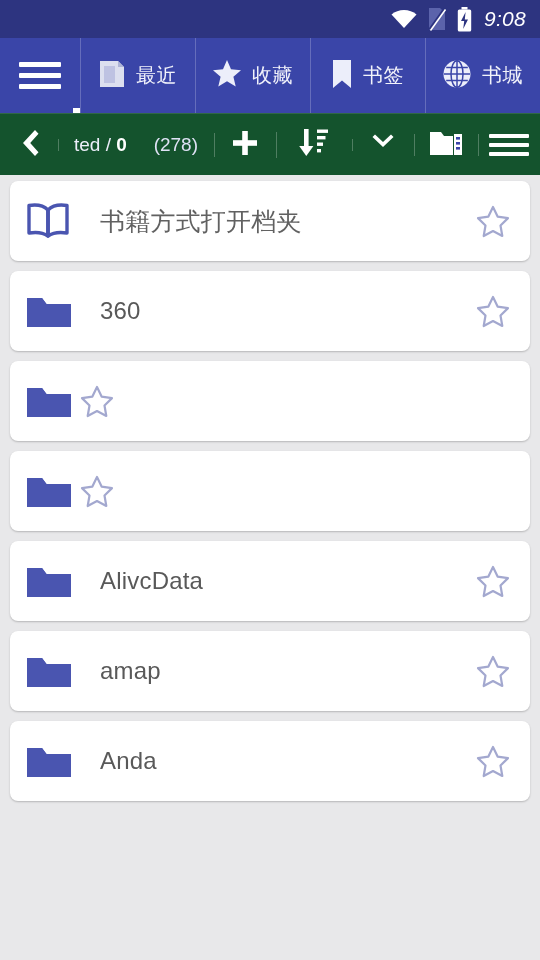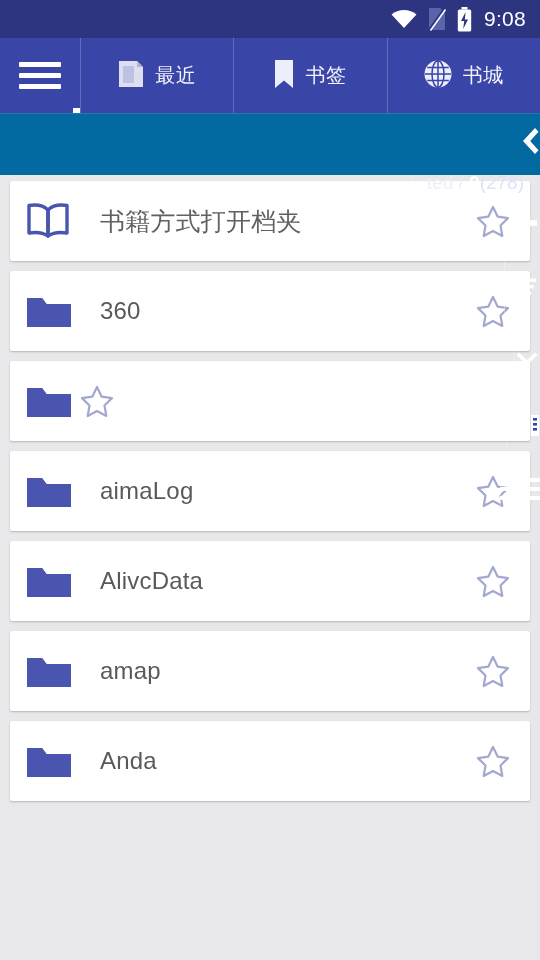--- a/index.html
+++ b/index.html
@@ -12,20 +12,21 @@
 
   
   .status-bar {
     height: 38px;
     background: #2d3480;
     display: flex;
     align-items: center;
     justify-content: flex-end;
     padding: 0 14px;
     gap: 10px;
+    font-style: italic;
   }
   .status-bar .sb-icon { display: flex; align-items: center; }
   .status-time {
     color: #ffffff;
     font-size: 21px;
     font-weight: 400;
     letter-spacing: 0.3px;
     margin-left: 2px;
   }
 
@@ -72,25 +73,24 @@
     left: 73px;
     bottom: 0;
     width: 7px;
     height: 5px;
     background: #ffffff;
   }
 
   
   .sub-toolbar {
     height: 62px;
-    background: #0369a1;
-    display: flex;
-    align-items: flex-end;
+    background: #14532d;
+    display: flex;
+    align-items: center;
     border-top: 1px solid rgba(255,255,255,0.12);
-    flex-direction: column;
   }
   .tb-cell {
     display: flex;
     align-items: center;
     justify-content: center;
     position: relative;
     cursor: pointer;
   }
   .tb-cell + .tb-cell::before {
     content: "";
@@ -120,21 +120,21 @@
   }
 
   
   .file-list {
     height: calc(960px - 38px - 75px - 62px);
     overflow: hidden;
     padding: 6px 10px 0 10px;
   }
   .file-card {
     background: #ffffff;
-    border-radius: 2px;
+    border-radius: 8px;
     box-shadow: 0 1px 2px rgba(0,0,0,0.22);
     display: flex;
     align-items: center;
     height: 80px;
     margin-bottom: 10px;
     padding: 0 14px 0 16px;
     cursor: pointer;
   }
   .file-icon {
     flex: 0 0 48px;
@@ -202,20 +202,28 @@
       <svg width="28" height="30" viewBox="0 0 28 30">
         <path d="M2 2 H20 L26 8 V28 H2 Z" fill="#dcdfef"></path>
         <path d="M20 2 V8 H26 Z" fill="#aeb4d6"></path>
         <rect x="6" y="6" width="11" height="17" rx="1.5" fill="#3a45a8" opacity="0.0"></rect>
         <path d="M6 7 H17 V24 H6 Z" fill="#3a45a8" opacity="0.18"></path>
       </svg>
     </span>
     <span class="nav-tab-label">最近</span>
   </div>
 
+  <div class="nav-tab">
+    <span>
+      <svg width="30" height="29" viewBox="0 0 30 29">
+        <path d="M15 1 L19 10.3 L29 11.2 L21.4 17.8 L23.7 27.5 L15 22.3 L6.3 27.5 L8.6 17.8 L1 11.2 L11 10.3 Z" fill="#eceefa"></path>
+      </svg>
+    </span>
+    <span class="nav-tab-label">收藏</span>
+  </div>
 
   <div class="nav-tab">
     <span>
       <svg width="22" height="30" viewBox="0 0 22 30">
         <path d="M2 1 H20 V29 L11 21.5 L2 29 Z" fill="#eceefa"></path>
       </svg>
     </span>
     <span class="nav-tab-label">书签</span>
   </div>
 
@@ -347,21 +355,20 @@
 </svg>
       </div>
     </div>
     <div class="file-card">
       <div class="file-icon">
         <svg width="46" height="34" viewBox="0 0 46 34">
   <path d="M1 4 H16 L20.5 10 H45 V33 H1 Z" fill="#4a55b0"></path>
   <path d="M1 4 H16 L20.5 10 H1 Z" fill="#4a55b0"></path>
 </svg>
       </div>
-      <div class="file-name">aimaLog</div>
       <div class="star-btn">
         <svg width="34" height="33" viewBox="0 0 34 33">
   <path d="M17 2 L21.6 11.6 L32 13.1 L24.5 20.5 L26.3 31 L17 26 L7.7 31 L9.5 20.5 L2 13.1 L12.4 11.6 Z" fill="none" stroke="#a3a8cf" stroke-width="2.2" stroke-linejoin="round"></path>
 </svg>
       </div>
     </div>
     <div class="file-card">
       <div class="file-icon">
         <svg width="46" height="34" viewBox="0 0 46 34">
   <path d="M1 4 H16 L20.5 10 H45 V33 H1 Z" fill="#4a55b0"></path>

